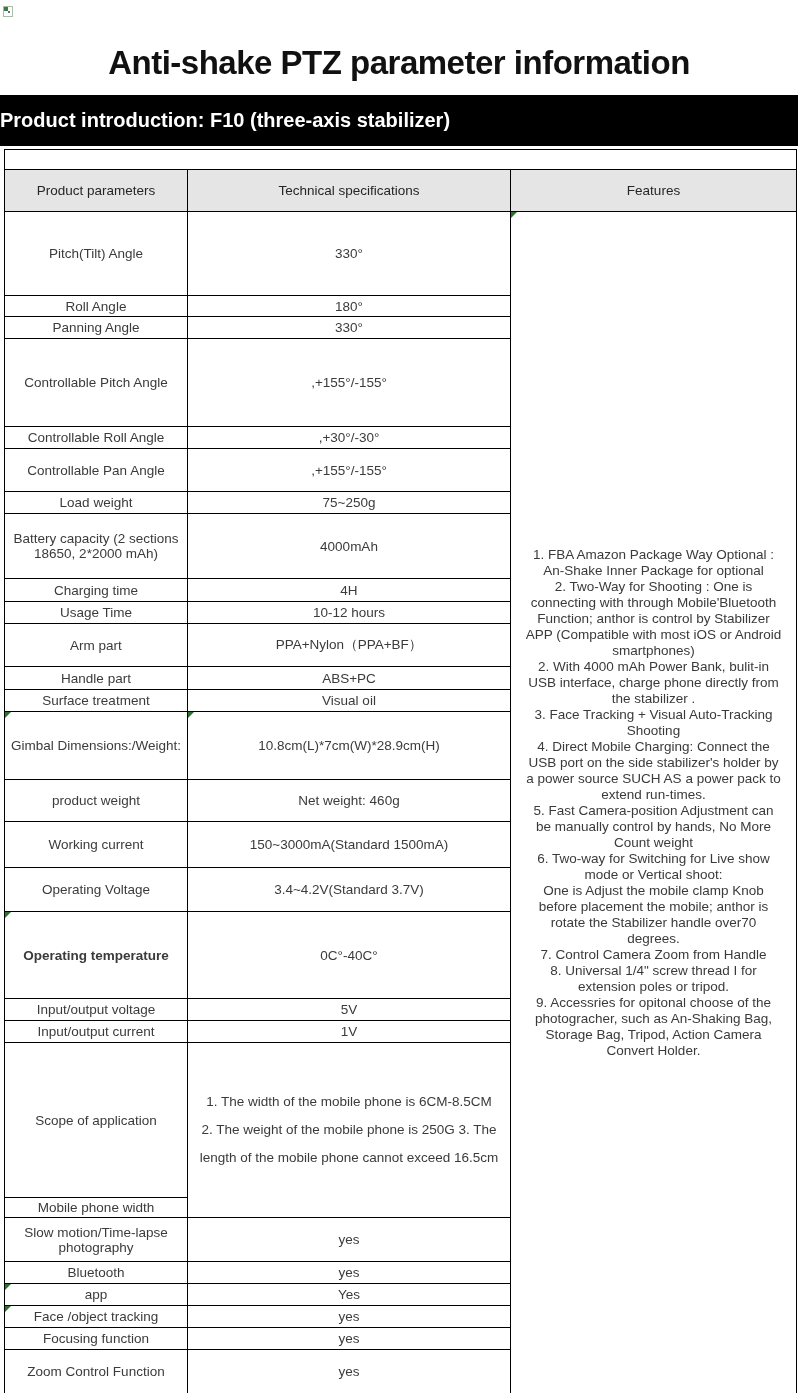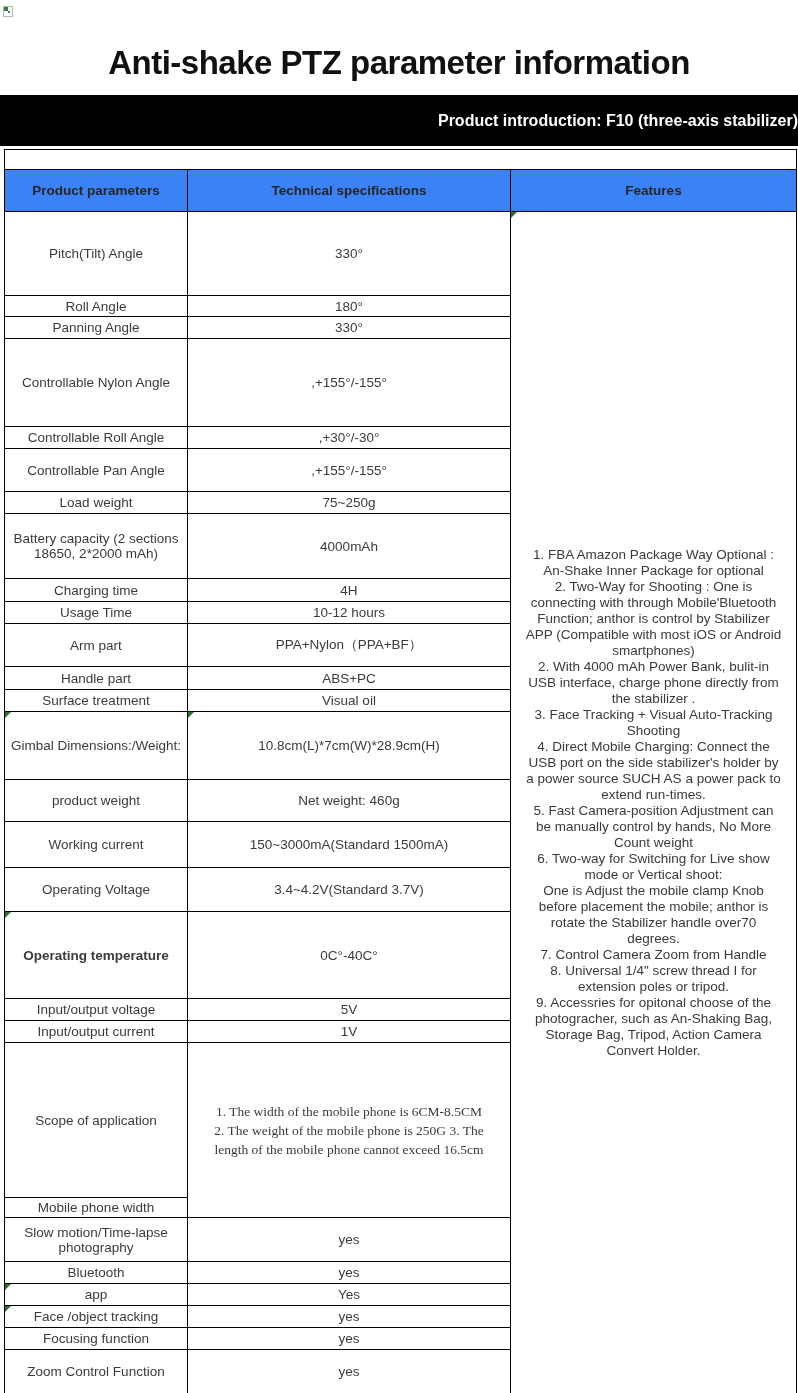--- a/index.html
+++ b/index.html
@@ -4,39 +4,39 @@
 <style>
   html,body{margin:0;padding:0;background:#ffffff;}
   body{width:798px;height:1393px;position:relative;font-family:"Liberation Sans",sans-serif;}
 
   .artifact{position:absolute;top:3px;left:3px;width:10px;height:11px;}
 
   .page-title{margin:36px 0 0 0;height:54px;line-height:54px;text-align:center;
     font-size:33px;font-weight:700;color:#111;letter-spacing:-0.5px;}
 
   .banner{margin-top:5px;height:51px;line-height:51px;background:#000;
-    text-align:right;color:#fff;font-size:16px;font-weight:700;}
+    text-align:left;color:#fff;font-size:20px;font-weight:700;}
 
   .spec-table{border-collapse:collapse;table-layout:fixed;width:792px;margin:3px 0 0 4px;
     color:#3b3b3b;}
   .spec-table td,.spec-table th{border:1px solid #000;font-size:13.5px;text-align:center;
     vertical-align:middle;padding:0 4px;overflow:hidden;white-space:pre-line;position:relative;}
   .col-param{width:183px;}
   .col-spec{width:323px;}
   .col-feat{width:286px;}
 
   .spacer-row td{height:19px;border-bottom:1px solid #000;}
-  th{background:#3b82f6;font-weight:700;color:#262626;height:41px;font-size:13.5px;}
+  th{background:#e5e5e5;font-weight:400;color:#262626;height:41px;font-size:13.5px;}
 
   .features-cell{vertical-align:top;text-align:left;padding:7px 4px 0 10px;
     line-height:16px;font-size:13.6px;color:#3a3a3a;
     border-right:1px solid #9a9a9a;border-bottom:1px solid #c8c8c8;}
 
   .top-align{vertical-align:top;padding-top:10px;font-weight:bold;}
-  .left-align{text-align:left;padding-left:6px;line-height:19px;font-family:Liberation Serif, serif;}
+  .left-align{text-align:left;padding-left:6px;line-height:28px;}
 
   .last-row td{border-bottom:2px solid #0c4a6e;}
 
   .tri{position:absolute;top:0;left:0;width:0;height:0;
     border-top:6px solid #2e7031;border-right:6px solid transparent;}
 </style>
 </head>
 <body>
 
 <span class="artifact">
@@ -110,21 +110,21 @@
     <td>Roll Angle</td>
     <td>180°</td>
   </tr>
 
   <tr style="height:22px">
     <td>Panning Angle</td>
     <td>330°</td>
   </tr>
 
   <tr style="height:88px">
-    <td>Controllable Nylon Angle</td>
+    <td>Controllable Pitch Angle</td>
     <td>,+155°/-155°</td>
   </tr>
 
   <tr style="height:22px">
     <td>Controllable Roll Angle</td>
     <td>,+30°/-30°</td>
   </tr>
 
   <tr style="height:43px">
     <td>Controllable Pan Angle</td>

